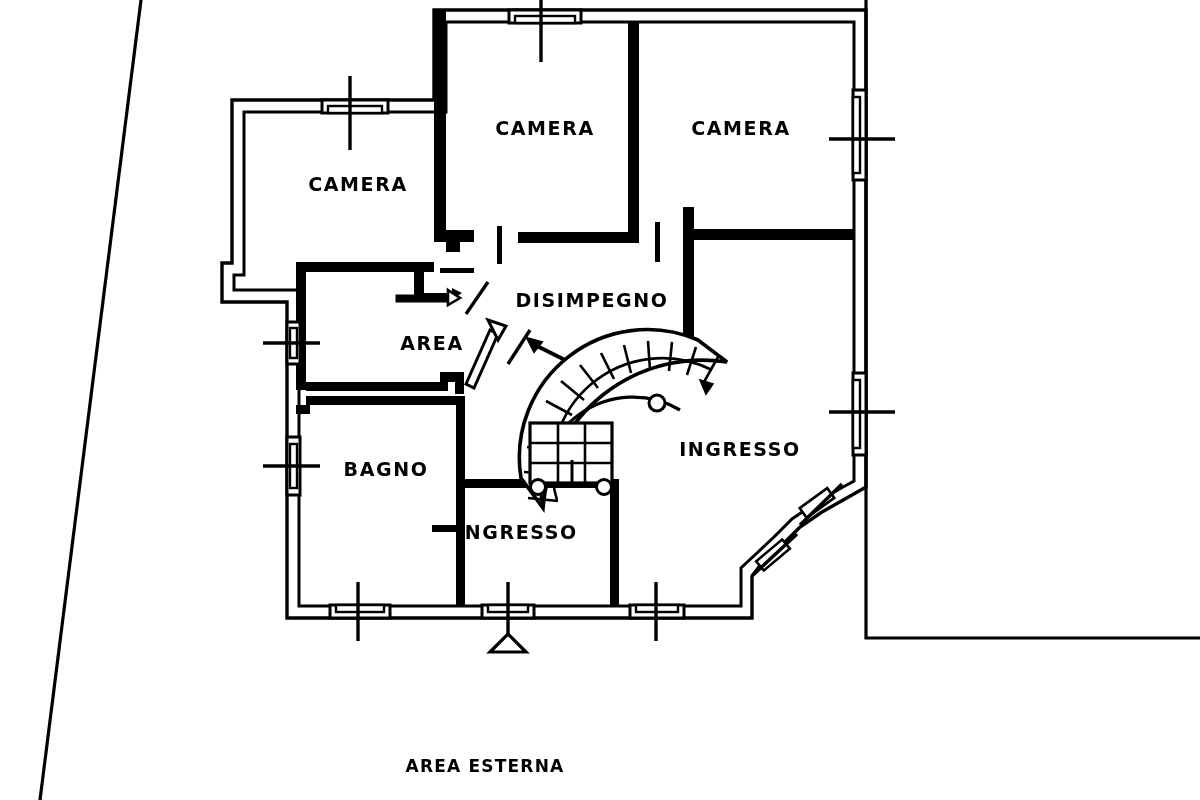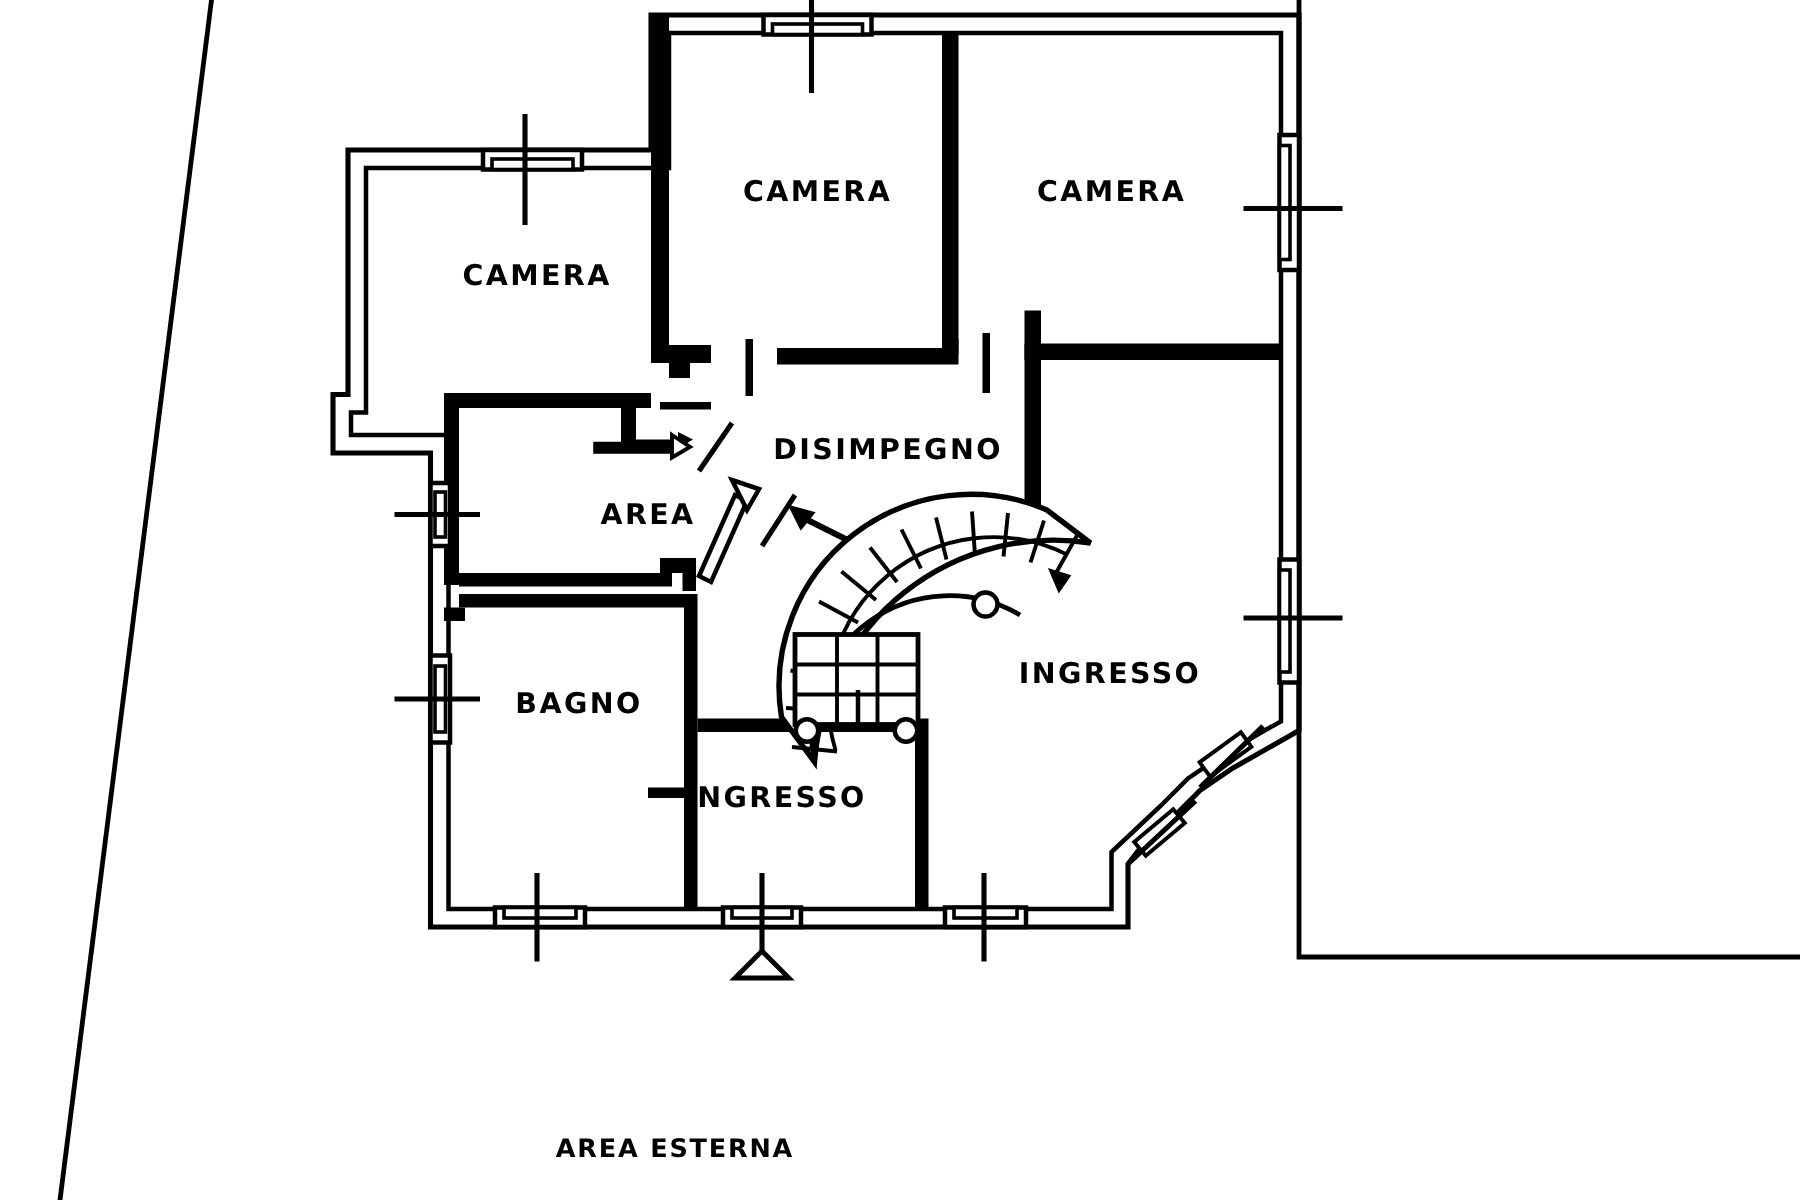--- a/index.html
+++ b/index.html
@@ -37,20 +37,21 @@
   .area-label {
     position: absolute;
     font-family: "DejaVu Sans", sans-serif;
     font-size: 17px;
     font-weight: 700;
     letter-spacing: 1.2px;
     color: #000000;
     white-space: nowrap;
     transform: translate(-50%, -50%);
     user-select: none;
+    margin-left: 35px;
   }
 </style>
 </head>
 <body>
 
 <div id="plan-root">
 
   <svg id="plan-svg" viewBox="0 0 1200 800">
 
     <g stroke="#000" fill="none">

